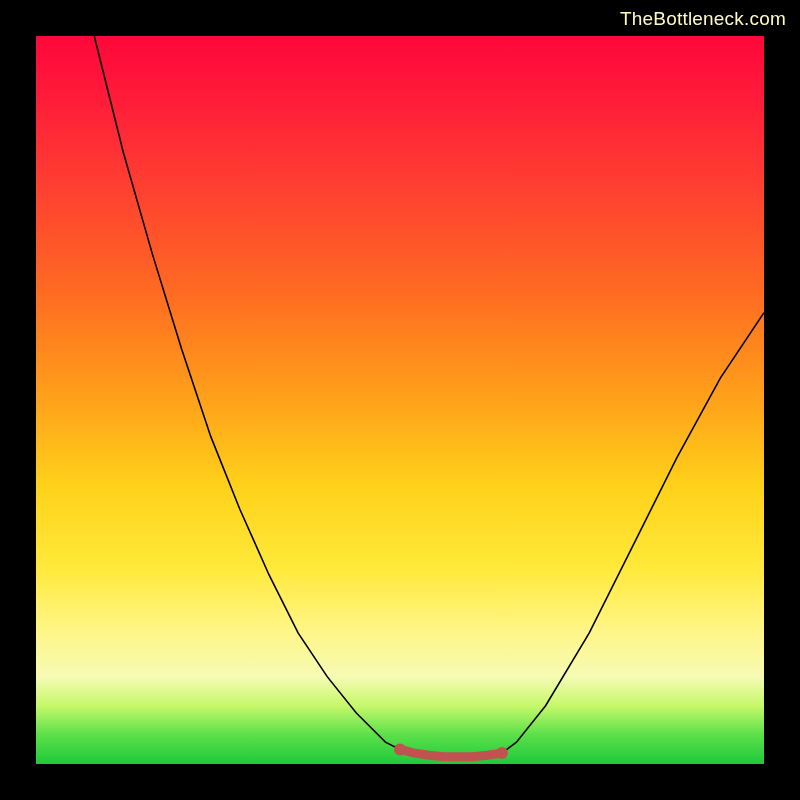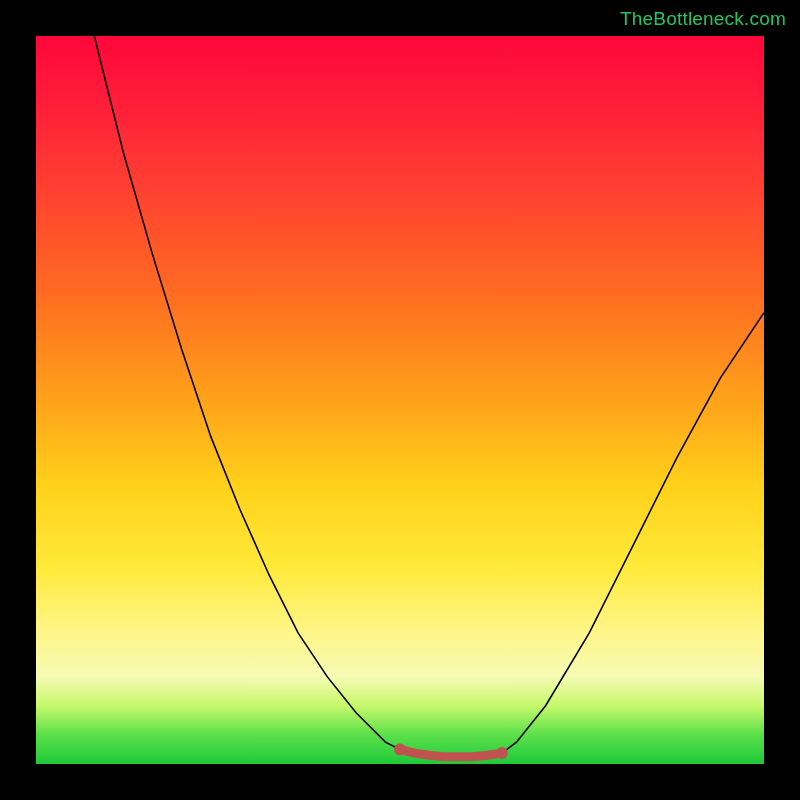--- a/index.html
+++ b/index.html
@@ -59,21 +59,21 @@
     stroke-linecap: round;
     stroke-linejoin: round;
   }
   .marker-dot {
     fill: #c0534f;
   }
   .watermark {
     position: absolute;
     top: 8px;
     right: 14px;
-    color: #22c55e;
+    color: #fef9c3;
     font-size: 19px;
     font-weight: 500;
     letter-spacing: 0.2px;
     user-select: none;
   }
 </style>
 </head>
 <body>
 
 <div class="frame">

